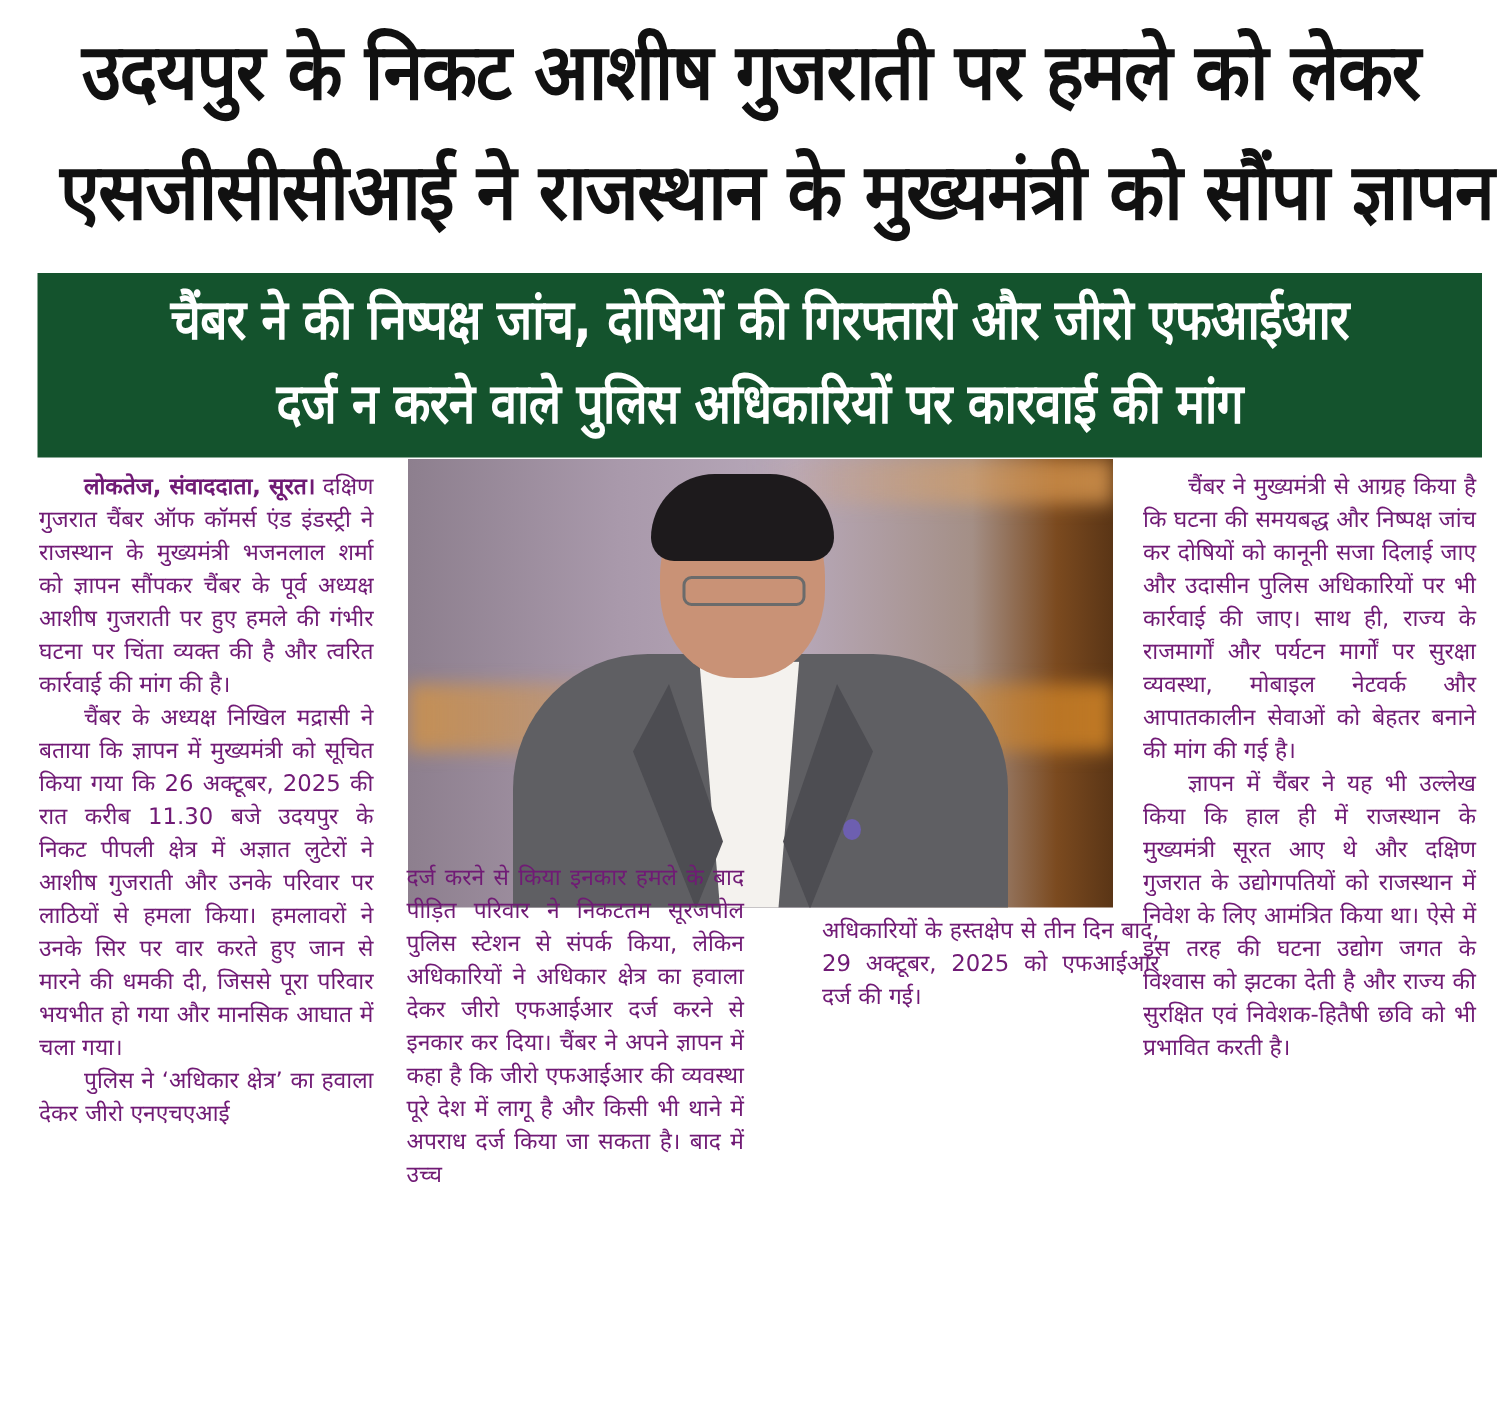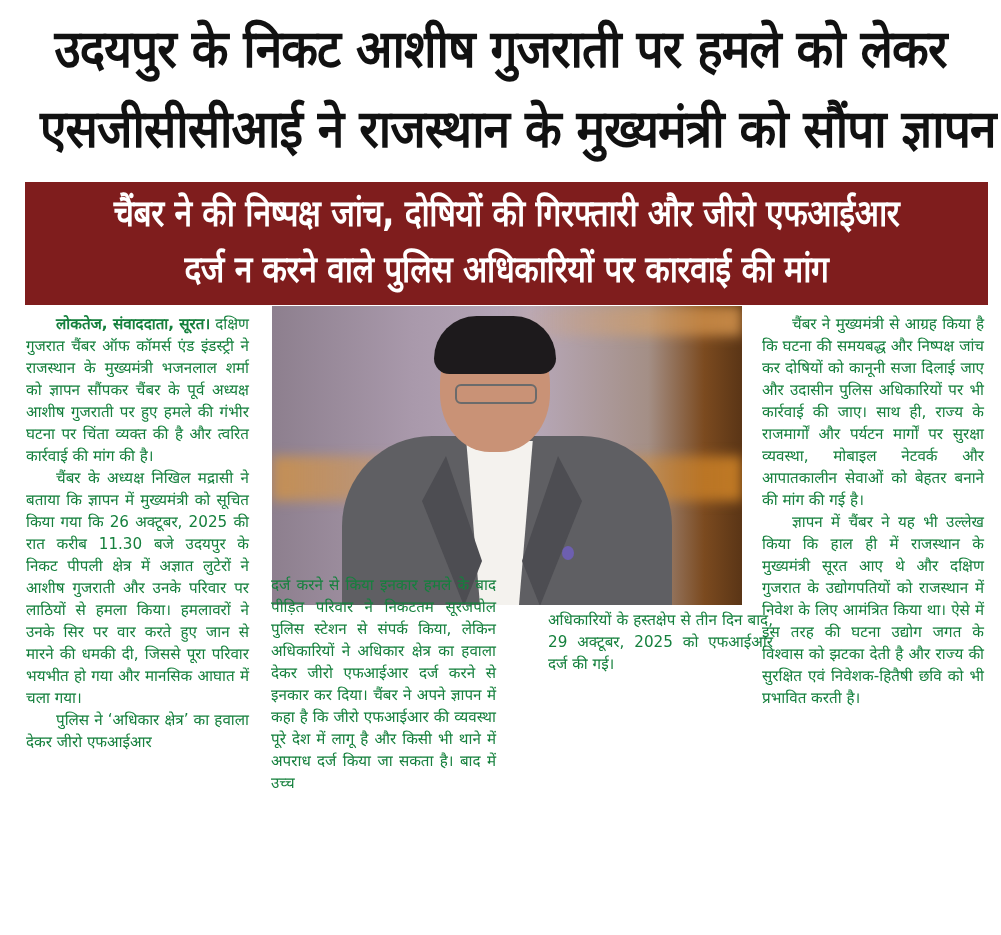--- a/index.html
+++ b/index.html
@@ -13,21 +13,21 @@
   .headline .line {
     position:absolute; left:0; width:1001px; text-align:center;
     font-family:"DejaVu Sans", sans-serif; font-weight:bold; color:#111;
     letter-spacing:-1px; white-space:nowrap;
   }
   .headline .l1 { top:14px; font-size:52px; line-height:70px; transform:scaleX(0.92); }
   .headline .l2 { top:94px; font-size:52px; line-height:70px; transform:scaleX(0.92); }
 
   .banner {
     position:absolute; left:25px; top:182px; width:963px; height:123px;
-    background:#7f1d1d;
+    background:#14532d;
   }
   .banner .line {
     position:absolute; left:0; width:963px; text-align:center;
     color:#ffffff; font-weight:bold; font-family:"DejaVu Sans", sans-serif;
     white-space:nowrap; letter-spacing:-0.5px;
   }
   .banner .b1 { top:4px; font-size:37px; line-height:56px; transform:scaleX(0.86); }
   .banner .b2 { top:60px; font-size:37px; line-height:56px; transform:scaleX(0.86); }
 
   .photo {
@@ -57,21 +57,21 @@
   .photo .hair {
     position:absolute; left:162px; top:10px; width:122px; height:58px; background:#1d1a1c;
     border-radius:55px 55px 20px 20px;
   }
   .photo .glasses {
     position:absolute; left:183px; top:78px; width:82px; height:20px;
     border:2px solid #6b6b6b; border-radius:6px; box-sizing:border-box;
   }
   .photo .badge { position:absolute; left:290px; top:240px; width:12px; height:14px; border-radius:50%; background:#6d5fb0; }
 
-  .col { position:absolute; font-family:"DejaVu Sans", sans-serif; font-size:15.2px; line-height:22px; color:#15803d; text-align:justify; }
+  .col { position:absolute; font-family:"DejaVu Sans", sans-serif; font-size:15.2px; line-height:22px; color:#701a75; text-align:justify; }
   .col p { margin:0; }
   .col .indent { text-indent:30px; }
   .col1 { left:26px; top:313px; width:223px; }
   .col2 { left:271px; top:574px; width:225px; }
   .col3 { left:517px; top:609px; width:225px;margin-left:31px; }
   .col4 { left:762px; top:313px; width:222px; }
   .dateline { font-weight:bold; }
 </style>
 </head>
 <body>
@@ -95,21 +95,21 @@
   <div class="lapel-r"></div>
   <div class="head"></div>
   <div class="hair"></div>
   <div class="glasses"></div>
   <div class="badge"></div>
 </div>
 
 <div class="col col1">
   <p class="indent"><span class="dateline">लोकतेज, संवाददाता, सूरत।</span> <span>दक्षिण गुजरात चैंबर ऑफ कॉमर्स एंड इंडस्ट्री ने राजस्थान के मुख्यमंत्री भजनलाल शर्मा को ज्ञापन सौंपकर चैंबर के पूर्व अध्यक्ष आशीष गुजराती पर हुए हमले की गंभीर घटना पर चिंता व्यक्त की है और त्वरित कार्रवाई की मांग की है।</span></p>
   <p class="indent">चैंबर के अध्यक्ष निखिल मद्रासी ने बताया कि ज्ञापन में मुख्यमंत्री को सूचित किया गया कि 26 अक्टूबर, 2025 की रात करीब 11.30 बजे उदयपुर के निकट पीपली क्षेत्र में अज्ञात लुटेरों ने आशीष गुजराती और उनके परिवार पर लाठियों से हमला किया। हमलावरों ने उनके सिर पर वार करते हुए जान से मारने की धमकी दी, जिससे पूरा परिवार भयभीत हो गया और मानसिक आघात में चला गया।</p>
-  <p class="indent">पुलिस ने ‘अधिकार क्षेत्र’ का हवाला देकर जीरो एफआईआर</p>
+  <p class="indent">पुलिस ने ‘अधिकार क्षेत्र’ का हवाला देकर जीरो एनएचएआई</p>
 </div>
 
 <div class="col col2">
   <p>दर्ज करने से किया इनकार हमले के बाद पीड़ित परिवार ने निकटतम सूरजपोल पुलिस स्टेशन से संपर्क किया, लेकिन अधिकारियों ने अधिकार क्षेत्र का हवाला देकर जीरो एफआईआर दर्ज करने से इनकार कर दिया। चैंबर ने अपने ज्ञापन में कहा है कि जीरो एफआईआर की व्यवस्था पूरे देश में लागू है और किसी भी थाने में अपराध दर्ज किया जा सकता है। बाद में उच्च</p>
 </div>
 
 <div class="col col3">
   <p>अधिकारियों के हस्तक्षेप से तीन दिन बाद, 29 अक्टूबर, 2025 को एफआईआर दर्ज की गई।</p>
 </div>
 

